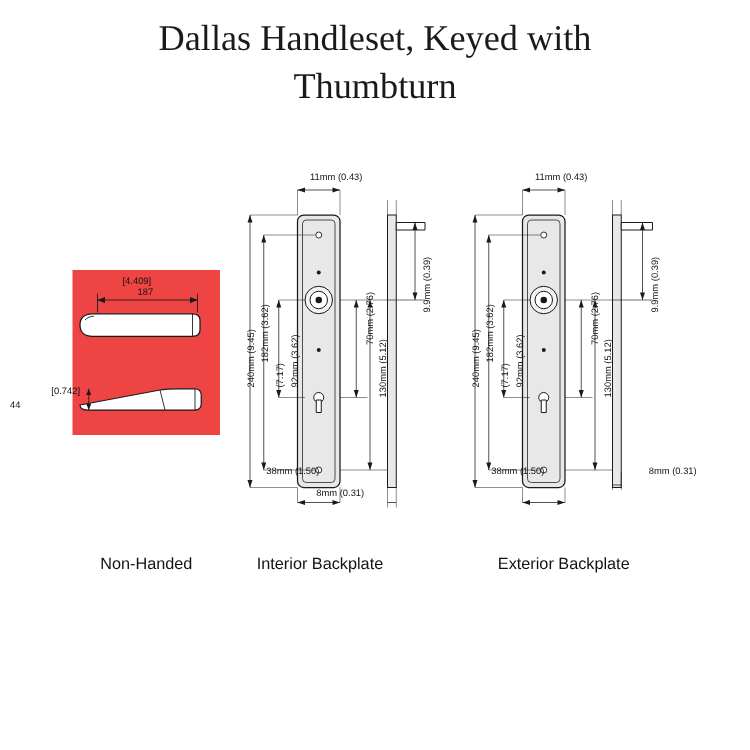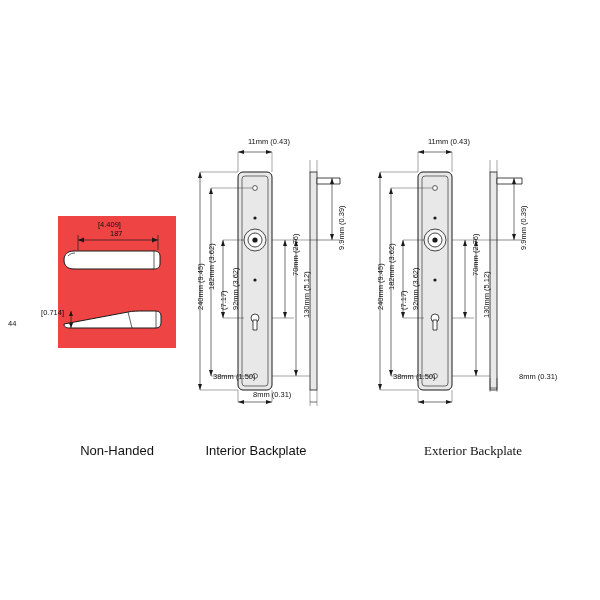--- a/index.html
+++ b/index.html
@@ -70,20 +70,22 @@
     position: absolute;
     left: 0; top: 0;
     overflow: visible;
   }
 </style>
 </head>
 <body>
 
 <div id="stage">
 
+  <div class="title">Dallas Handleset, Keyed with
+Thumbturn</div>
 
   <div class="handle-panel">
     <svg class="handle-svg" width="118" height="132" viewBox="0 0 118 132">
       <g stroke="#1a1a1a" fill="none" stroke-width="1">
 
         <path d="M6,44 C6,38 10,35 16,35 L96,35 C100,35 102,37 102,40 L102,48 C102,51 100,53 96,53 L16,53 C10,53 6,50 6,44 Z" fill="#ffffff" stroke="#1a1a1a"></path>
         <path d="M10,40 C12,38 14,37 17,37" stroke="#1a1a1a" stroke-width="0.7"></path>
         <line x1="96" y1="35" x2="96" y2="53" stroke="#1a1a1a" stroke-width="0.7"></line>
 
         <path d="M6,108 L70,96 C74,95 80,95 86,95 L98,95 C101,95 103,97 103,100 L103,107 C103,110 101,112 98,112 L12,112 C8,112 6,111 6,108 Z" fill="#ffffff" stroke="#1a1a1a"></path>
@@ -97,21 +99,21 @@
         <path d="M100,24 L94,21.5 L94,26.5 Z" fill="#1a1a1a" stroke="none"></path>
 
         <line x1="13" y1="95" x2="13" y2="112" stroke="#1a1a1a" stroke-width="0.7"></line>
         <path d="M13,95 L11,100 L15,100 Z" fill="#1a1a1a" stroke="none"></path>
         <path d="M13,112 L11,107 L15,107 Z" fill="#1a1a1a" stroke="none"></path>
       </g>
     </svg>
 
     <div class="lbl" style="left:40px; top:4px;">[4.409]</div>
     <div class="lbl" style="left:52px; top:13px;">187</div>
-    <div class="lbl" style="left:-50px; top:92px; width:56px; text-align:right;">[0.714]</div>
+    <div class="lbl" style="left:-50px; top:92px; width:56px; text-align:right;">[0.742]</div>
     <div class="lbl" style="left:-50px; top:103px; width:56px; text-align:left;">44</div>
   </div>
 
   <div class="caption" style="left:47px; top:443px; width:140px;">Non-Handed</div>
 
   <svg class="bp-svg" style="left:190px; top:130px;" width="160" height="280" viewBox="0 0 160 280">
     <g stroke="#1a1a1a" fill="none" stroke-width="1">
 
       <rect x="48" y="42" width="34" height="218" rx="5" ry="5" fill="#e8e8e8" stroke="#1a1a1a"></rect>
       <rect x="52" y="46" width="26" height="210" rx="3" ry="3" fill="none" stroke="#1a1a1a" stroke-width="0.6"></rect>
@@ -282,15 +284,15 @@
   <div class="lbl v" style="left:376px; top:310px;">240mm (9.45)</div>
   <div class="lbl v" style="left:387px; top:290px;">182mm (3.62)</div>
   <div class="lbl v" style="left:399px; top:310px;">(7.17)</div>
   <div class="lbl v" style="left:411px; top:310px;">92mm (3.62)</div>
   <div class="lbl v" style="left:471px; top:276px;">70mm (2.76)</div>
   <div class="lbl v" style="left:482px; top:318px;">130mm (5.12)</div>
   <div class="lbl v" style="left:519px; top:250px;">9.9mm (0.39)</div>
   <div class="lbl" style="left:393px; top:372px;">38mm (1.50)</div>
   <div class="lbl" style="left:519px; top:372px;">8mm (0.31)</div>
 
-  <div class="caption" style="left:398px; top:443px; width:150px;font-family:Liberation Serif, serif;">Exterior Backplate</div>
+  <div class="caption" style="left:376px; top:443px; width:150px;">Exterior Backplate</div>
 
 </div>
 
 </body></html>

